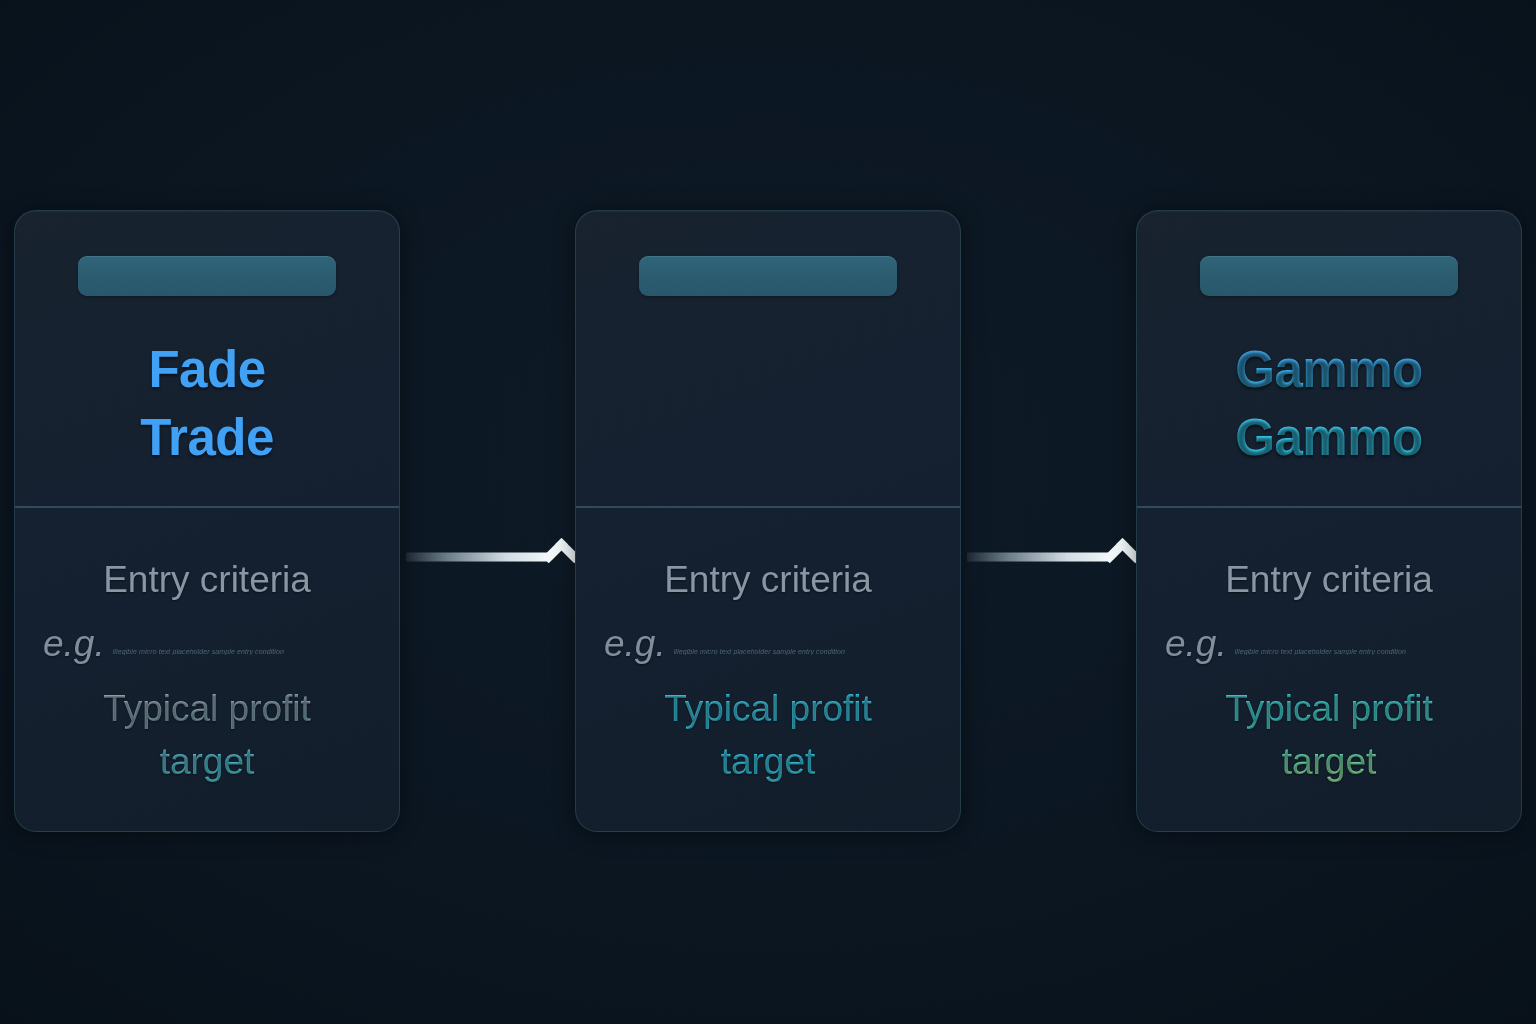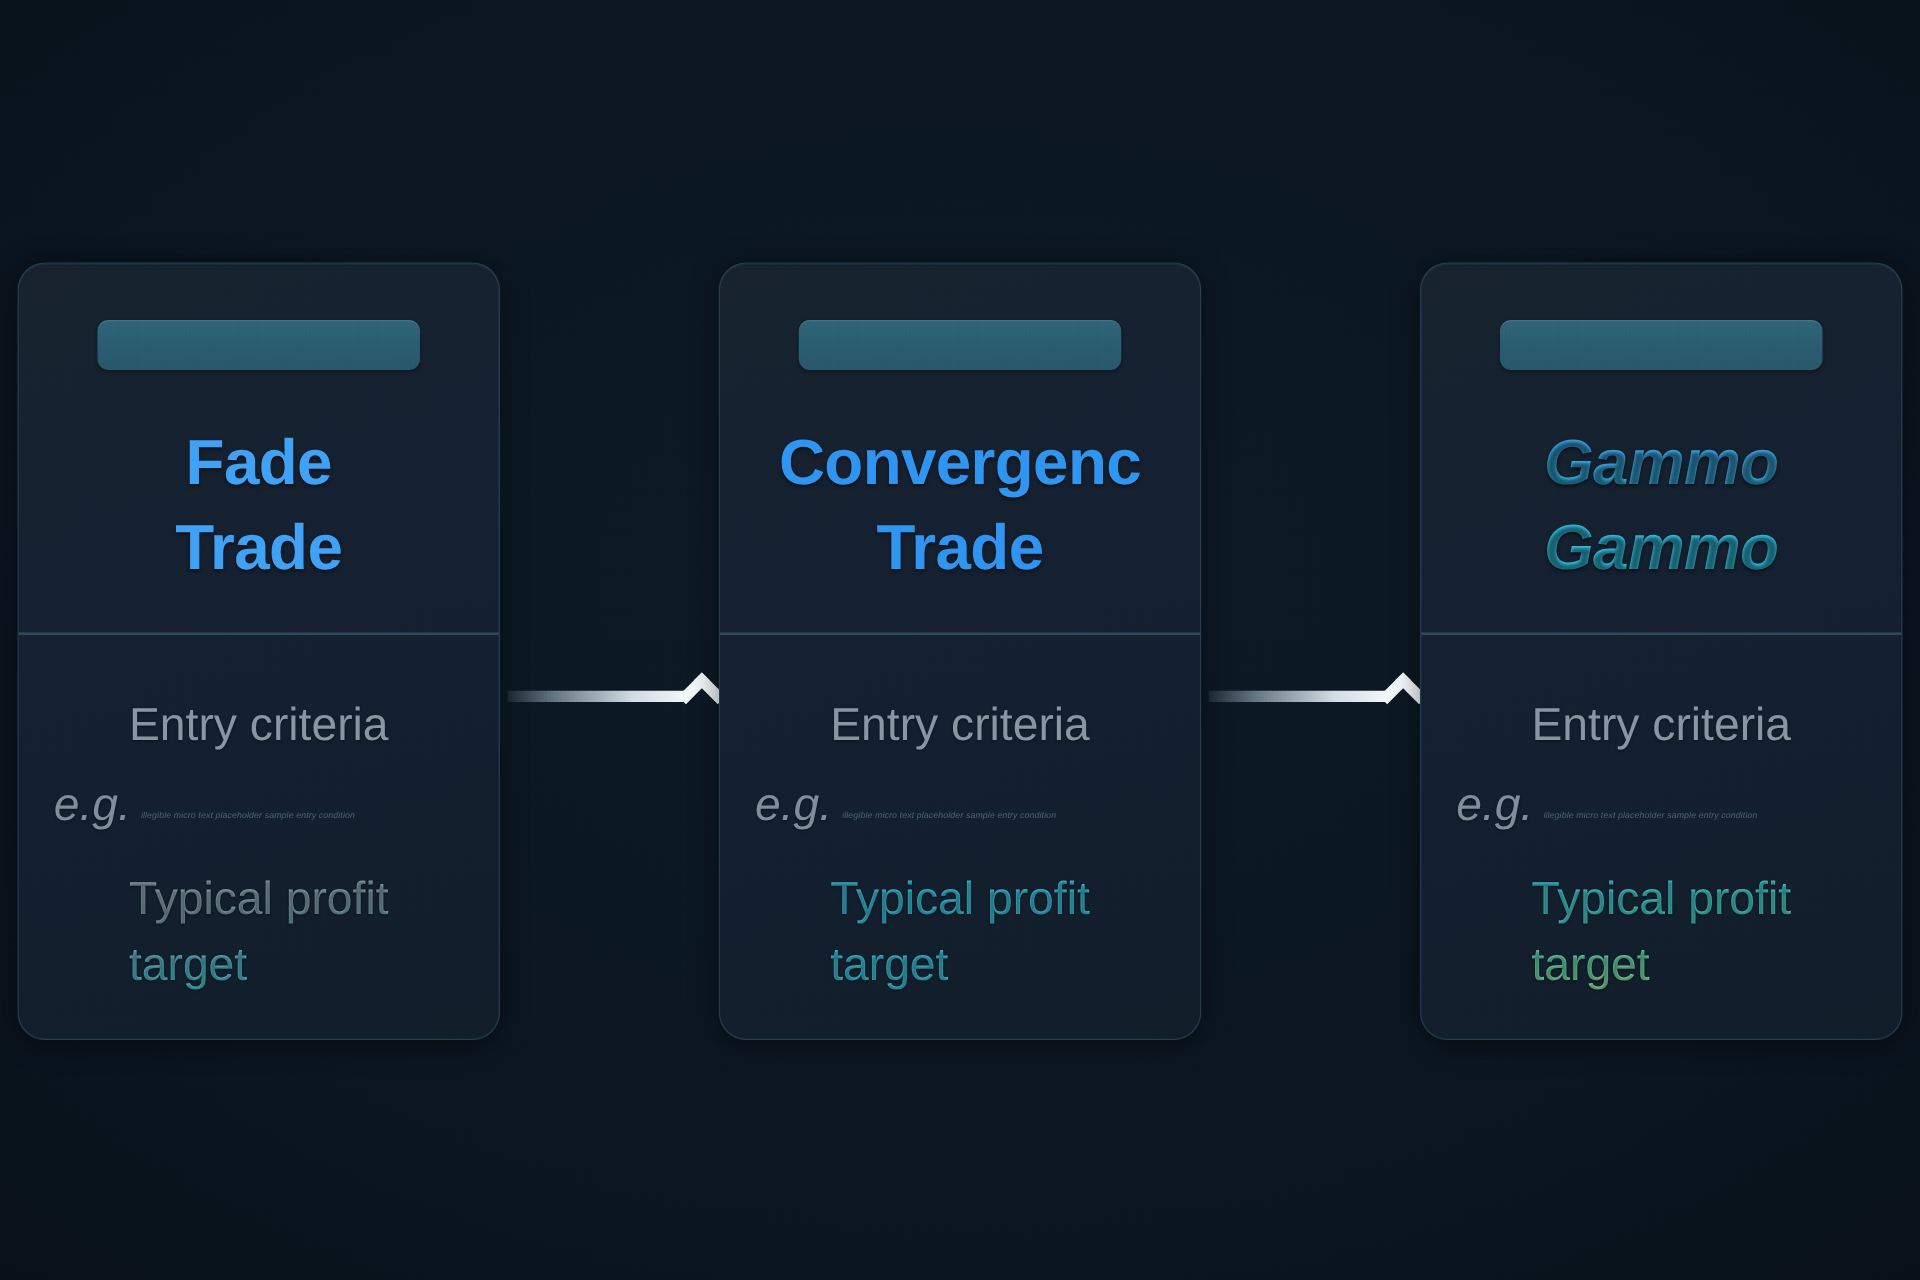--- a/index.html
+++ b/index.html
@@ -90,21 +90,20 @@
     padding: 0 8px;
     box-sizing: border-box;
   }
   .card-title.t-blue   { color: #3fa0f5; }
   .card-title.t-azure  { color: #2f93f0; }
   .card-title.t-cyan   {
     background: linear-gradient(180deg, #3fa2f2 0%, #38c7ef 55%, #31d4f2 100%);
     -webkit-background-clip: text;
     background-clip: text;
     color: transparent;
-    font-style: italic;
     -webkit-text-fill-color: transparent;
   }
 
   .divider {
     width: 100%;
     height: 2px;
     background: rgba(84,132,152,0.42);
     flex: 0 0 2px;
   }
 
@@ -149,23 +148,23 @@
     letter-spacing: 0.1px;
     white-space: nowrap;
     overflow: hidden;
     flex: 1 1 auto;
     line-height: 1;
     transform: translateY(-2px);
     opacity: 0.85;
   }
 
   .profit-label {
-    margin-top: 30px;
+    margin-top: 20px;
     font-size: 37px;
-    text-align: left;
+    text-align: center;
     line-height: 1.45;
     text-shadow: 0 1px 2px rgba(0,0,0,0.45);
   }
   .profit-label.p-one {
     background: linear-gradient(175deg, #9fb2bd 0%, #89aab9 38%, #55c6d8 72%, #45cfe0 100%);
     -webkit-background-clip: text;
     background-clip: text;
     color: transparent;
     -webkit-text-fill-color: transparent;
   }
@@ -259,24 +258,20 @@
     <div class="connector">
       <div class="arrow">
         <div class="arrow-shaft"></div>
         <div class="arrow-head"></div>
       </div>
     </div>
 
     <div class="card">
       <div class="card-head">
         <div class="badge"></div>
-        <div class="card-title t-azure">
-          <div>Convergenc</div>
-          <div>Trade</div>
-        </div>
       </div>
       <div class="divider"></div>
       <div class="card-body">
         <div class="criteria-label">Entry criteria</div>
         <div class="eg-row">
           <span class="eg-label">e.g.</span>
           <span class="eg-detail">illegible micro text placeholder sample entry condition</span>
         </div>
         <div class="profit-label p-two">
           <div>Typical profit</div>

